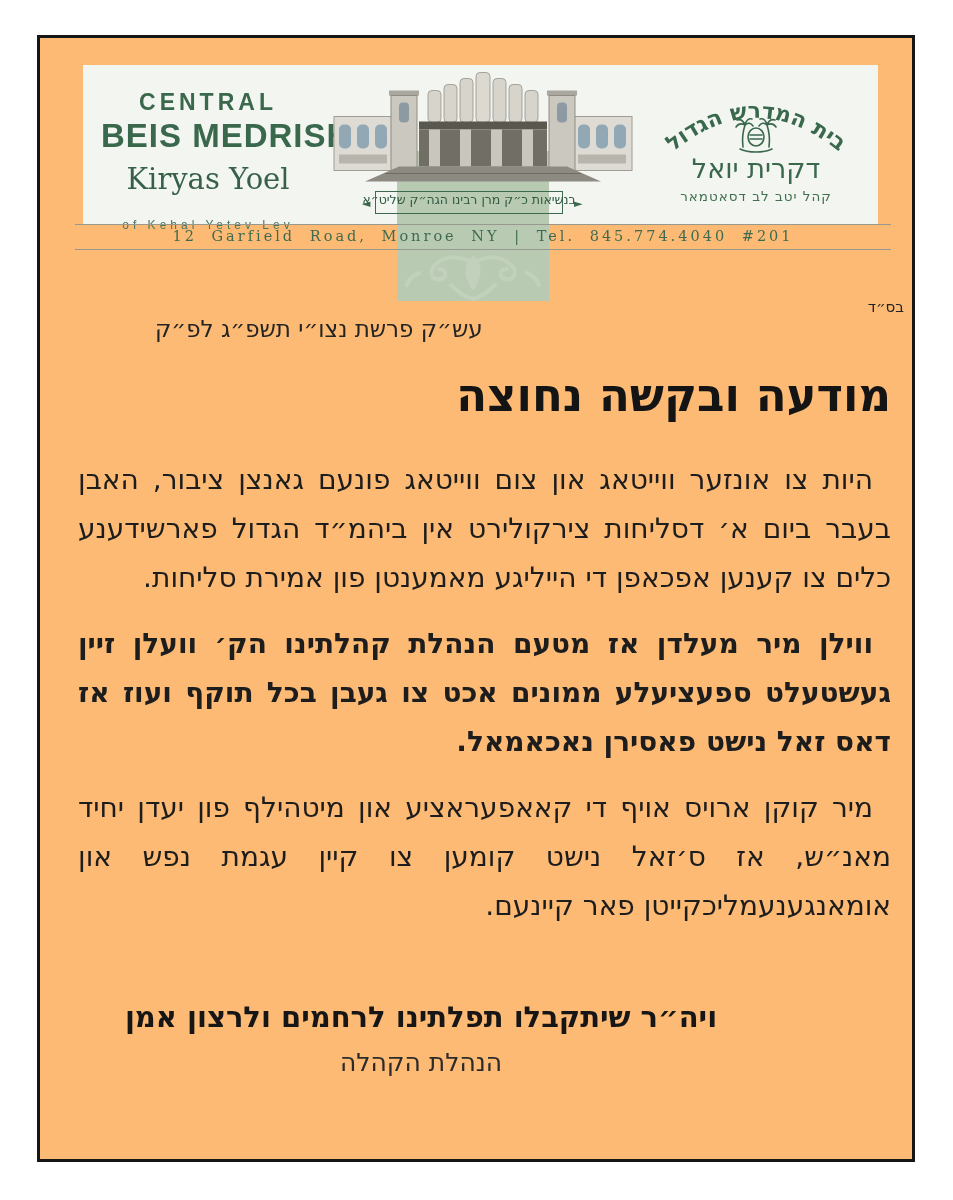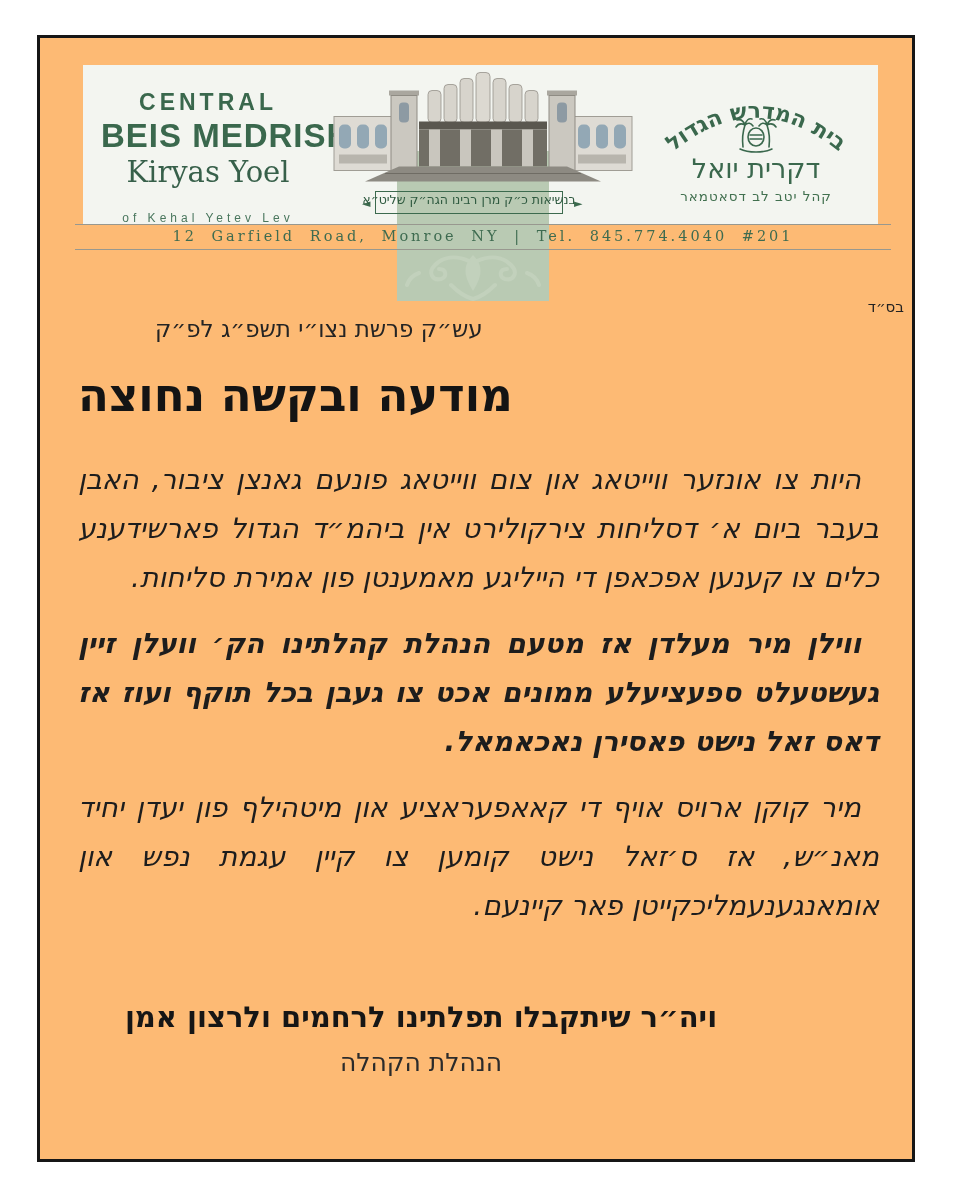--- a/index.html
+++ b/index.html
@@ -10,21 +10,21 @@
   .frame{
     position:absolute;left:37px;top:35px;width:878px;height:1127px;
     border:3px solid #161616;box-sizing:border-box;background:#fdba74;
   }
   
   .lh-bg{position:absolute;left:80px;top:62px;width:795px;height:160px;background:#f3f5f0;}
   .band{position:absolute;left:394px;top:148px;width:152px;height:150px;background:#b9cab3;}
   .logo-left{position:absolute;left:98px;top:86px;width:214px;text-align:center;color:#3a684d;}
   .logo-left .l1{font-family:"Liberation Sans",sans-serif;font-weight:700;font-size:23px;letter-spacing:4px;}
   .logo-left .l2{font-family:"Liberation Sans",sans-serif;font-weight:700;font-size:33px;letter-spacing:1px;margin-top:1px;white-space:nowrap;}
-  .logo-left .l3{font-family:"DejaVu Serif",serif;font-size:29px;color:#37604a;margin-top:0;}
+  .logo-left .l3{font-family:"DejaVu Serif",serif;font-size:29px;color:#37604a;margin-top:7px;}
   .logo-left .l4{font-family:"Liberation Sans",sans-serif;font-size:12px;letter-spacing:4px;margin-top:22px;color:#4a775e;white-space:nowrap;}
   .building{position:absolute;left:330px;top:64px;width:300px;height:118px;}
   .ribbon{
     position:absolute;left:372px;top:188px;width:188px;height:23px;box-sizing:border-box;
     border:1.5px solid #3c6a4e;display:flex;align-items:flex-start;justify-content:center;
     color:#2f5a40;font-size:12.5px;white-space:nowrap;direction:rtl;
   }
   .ribbon-arrow{position:absolute;top:193px;font-size:11px;color:#3c6a4e;}
   .rule{position:absolute;left:72px;width:816px;border-top:1.5px solid #98988f;height:0;}
   .address{
@@ -35,28 +35,28 @@
   .flourish{position:absolute;left:396px;top:248px;width:148px;height:50px;}
   .logo-right{position:absolute;left:645px;top:66px;width:216px;text-align:center;color:#3a684d;}
   .arc-svg{position:absolute;left:0;top:0;width:216px;height:104px;}
   .crest{position:absolute;left:84px;top:46px;width:48px;height:40px;}
   .logo-right .name{position:absolute;left:0;top:84px;width:216px;font-size:27px;font-weight:400;direction:rtl;}
   .logo-right .sub{position:absolute;left:0;top:119px;width:216px;font-size:13.5px;letter-spacing:1px;direction:rtl;color:#41704f;}
   
   .bsd{position:absolute;right:48px;top:296px;font-size:15px;color:#222;direction:rtl;}
   .date-line{position:absolute;left:152px;top:313px;font-size:23px;color:#242424;direction:rtl;}
   .doc-title{
-    position:absolute;left:75px;top:366px;width:813px;text-align:left;
+    position:absolute;left:75px;top:366px;width:813px;text-align:right;
     font-size:45px;font-weight:700;color:#141414;direction:rtl;
   }
   .paras{
     position:absolute;left:75px;top:452px;width:813px;direction:rtl;
     font-size:28px;line-height:49px;color:#1d1d1d;text-align:justify;
   }
-  .paras p{margin:0 12px 17px 0;text-indent:18px;font-style:italic;}
+  .paras p{margin:0 0 17px 0;text-indent:18px;}
   .paras p.bold{font-weight:700;}
   .closing-block{position:absolute;left:75px;top:997px;width:686px;text-align:center;direction:rtl;color:#161616;}
   .closing-block .closing{font-size:29px;font-weight:700;}
   .closing-block .signature{font-size:25px;margin-top:14px;color:#2b2b2b;}
   .watermark{
     position:absolute;left:90px;top:565px;width:760px;text-align:center;
     font-family:"DejaVu Serif",serif;font-size:72px;letter-spacing:3px;
     color:rgba(60,60,60,0.10);transform:rotate(-42deg);pointer-events:none;z-index:0;
   }
   .content{position:relative;z-index:1;}

